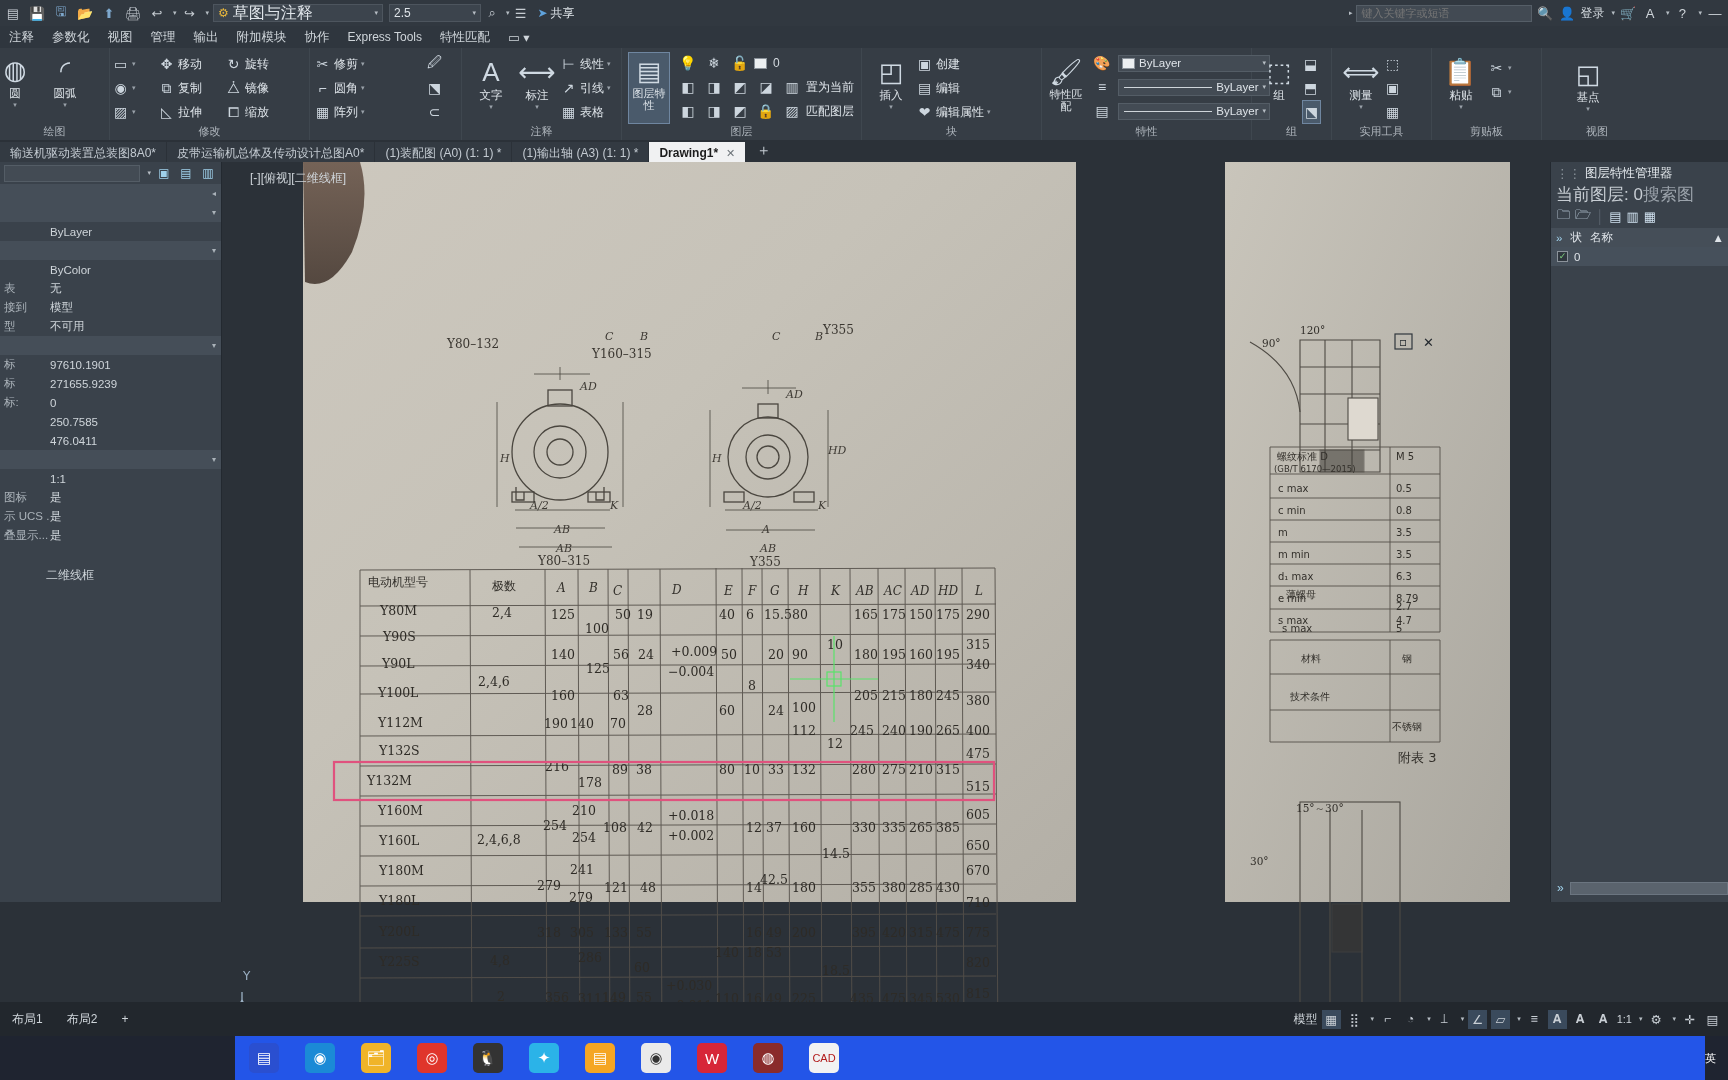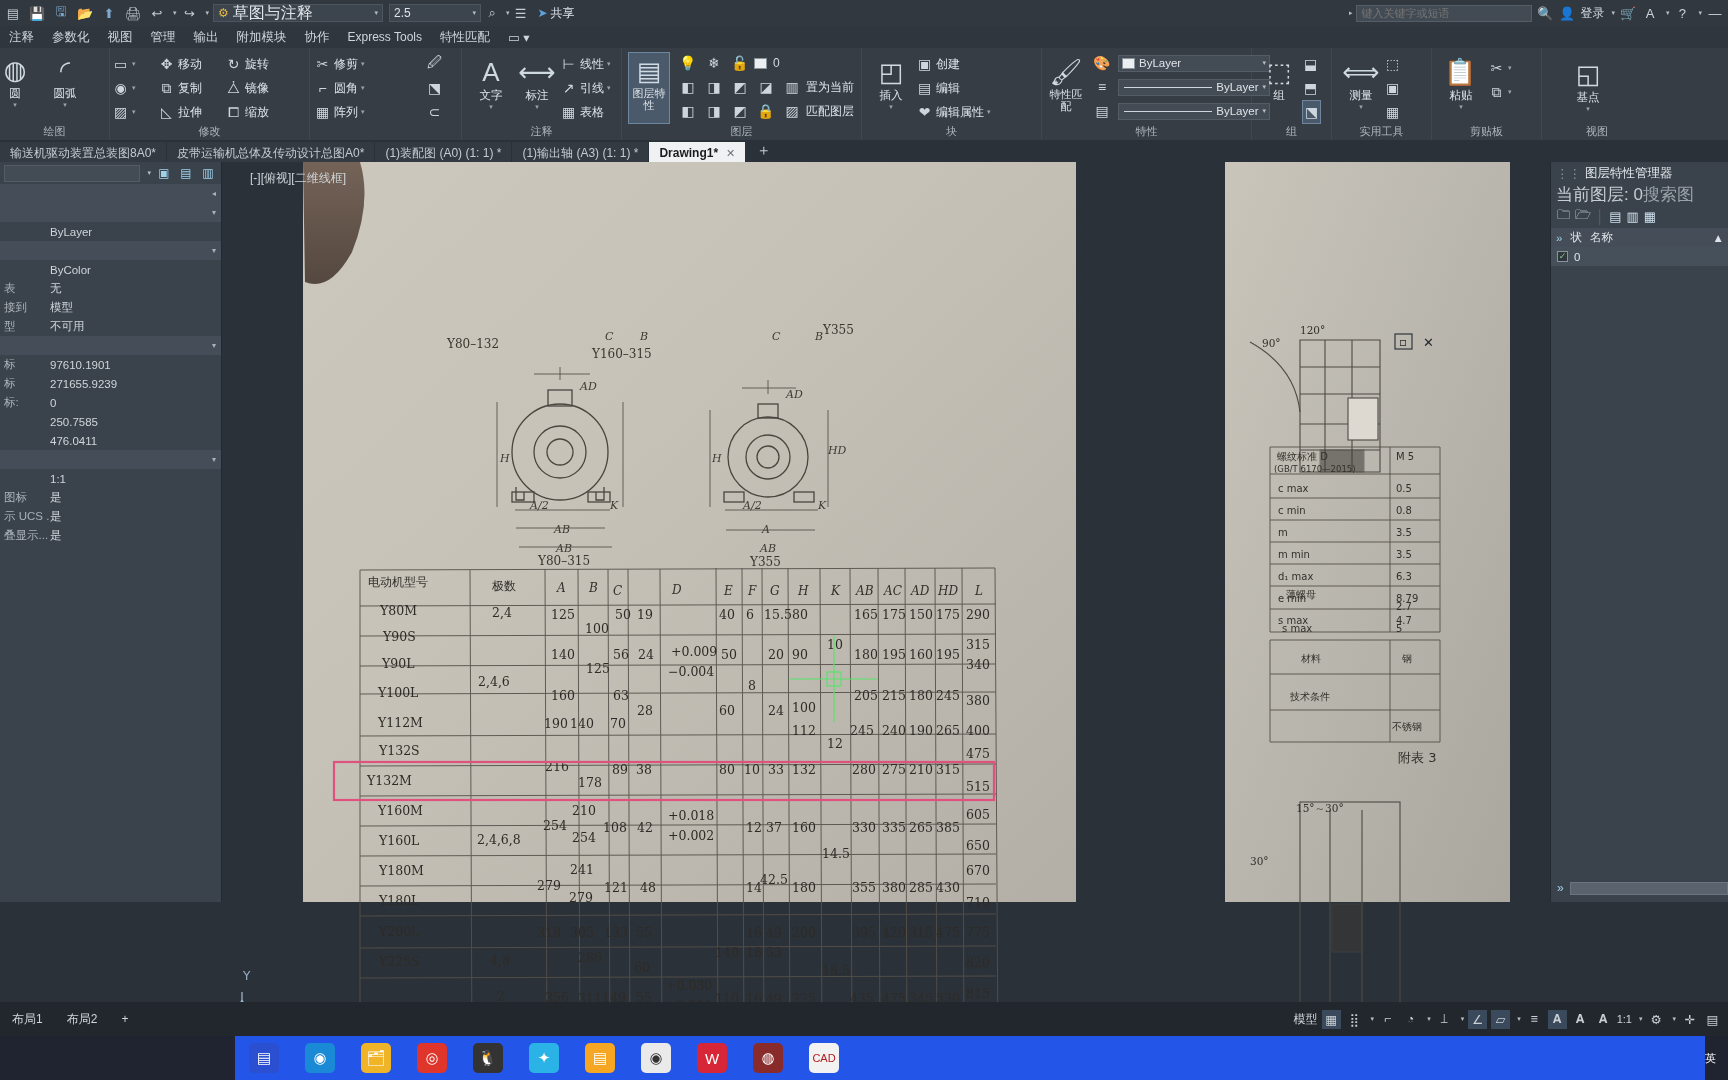--- a/index.html
+++ b/index.html
@@ -964,20 +964,21 @@
       <span class="v">是</span>
     </div>
   <div class="prow">
       <span class="k">示 UCS ...</span>
       <span class="v">是</span>
     </div>
   <div class="prow">
       <span class="k">叠显示...</span>
       <span class="v">是</span>
     </div>
+  <div style="padding:22px 0 0 46px;font-size:12px;color:#cfd5da;">二维线框</div>
 </div>
 
 <div class="layerpal">
   <div class="lp-title">
     <span style="color:#8b939b;margin-right:4px;">⋮⋮</span>
     <span>图层特性管理器</span>
   </div>
   <div class="lp-sub">
     <span>当前图层: 0</span>
     <span style="color:#9aa2aa;">搜索图</span>

